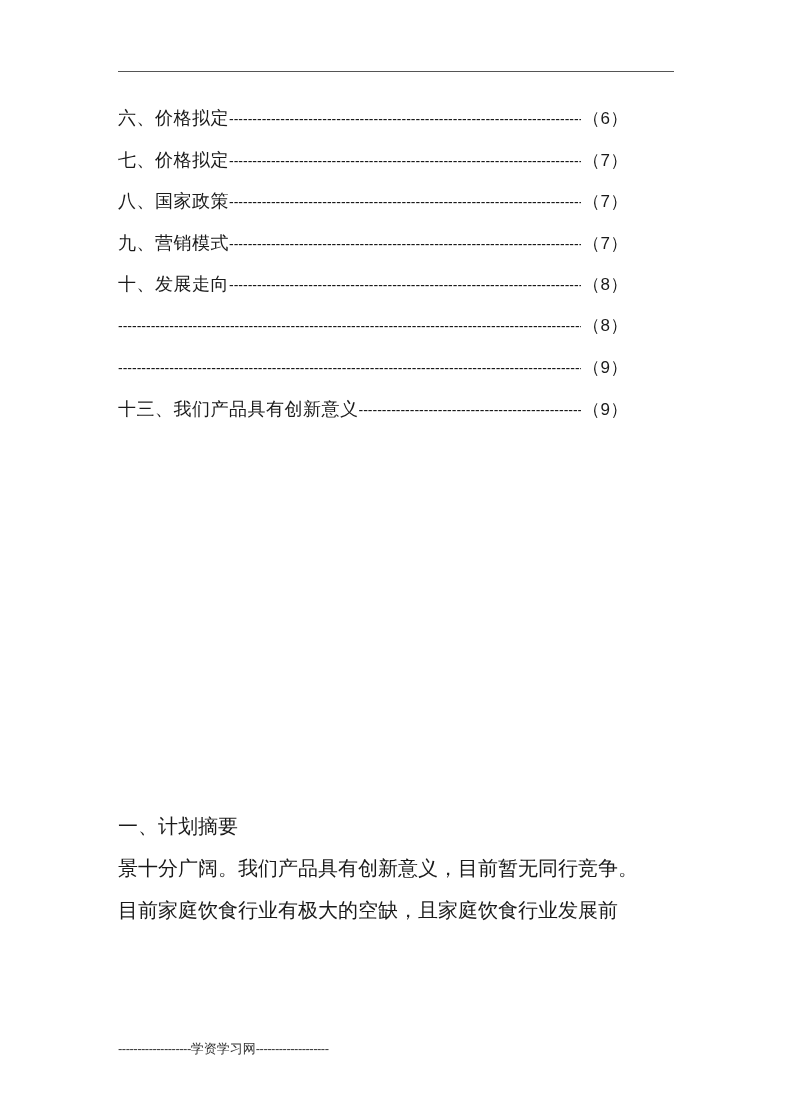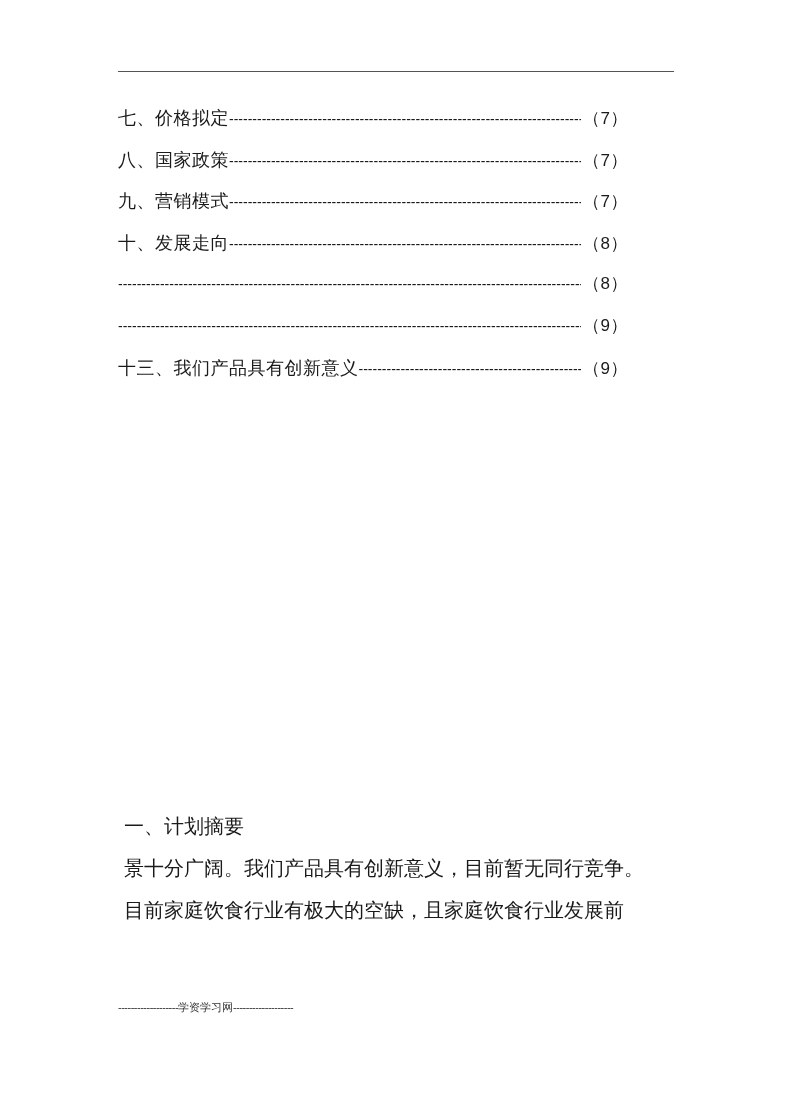--- a/index.html
+++ b/index.html
@@ -53,48 +53,53 @@
     .toc-leader::before {
       content: "------------------------------------------------------------------------------------------------------------------------------------------------";
     }
     .toc-page {
       flex: 0 0 auto;
       font-family: "Liberation Sans", sans-serif;
       font-size: 17px;
     }
     .section {
       position: absolute;
-      left: 124px;
+      left: 118px;
       top: 808px;
       width: 560px;
       font-size: 20px;
       line-height: 36px;
     }
     .section p {
       margin: 0 0 6px 0;
     }
     .footer {
       position: absolute;
       left: 118px;
-      top: 1000px;
-      font-size: 11px;
+      top: 1040px;
+      font-size: 13px;
       white-space: nowrap;
       color: #333;
     }
     .footer .dash {
       font-family: "Liberation Sans", sans-serif;
       letter-spacing: -0.5px;
     }
   </style>
 </head>
 <body>
 
 <div class="header-rule"></div>
 
 <div class="toc">
+  <div class="toc-row">
+    <span class="toc-title">六、价格拟定</span>
+    <span class="toc-leader"></span>
+    <span class="toc-page">（6）</span>
+  </div>
   <div class="toc-row">
     <span class="toc-title">七、价格拟定</span>
     <span class="toc-leader"></span>
     <span class="toc-page">（7）</span>
   </div>
   <div class="toc-row">
     <span class="toc-title">八、国家政策</span>
     <span class="toc-leader"></span>
     <span class="toc-page">（7）</span>
   </div>

